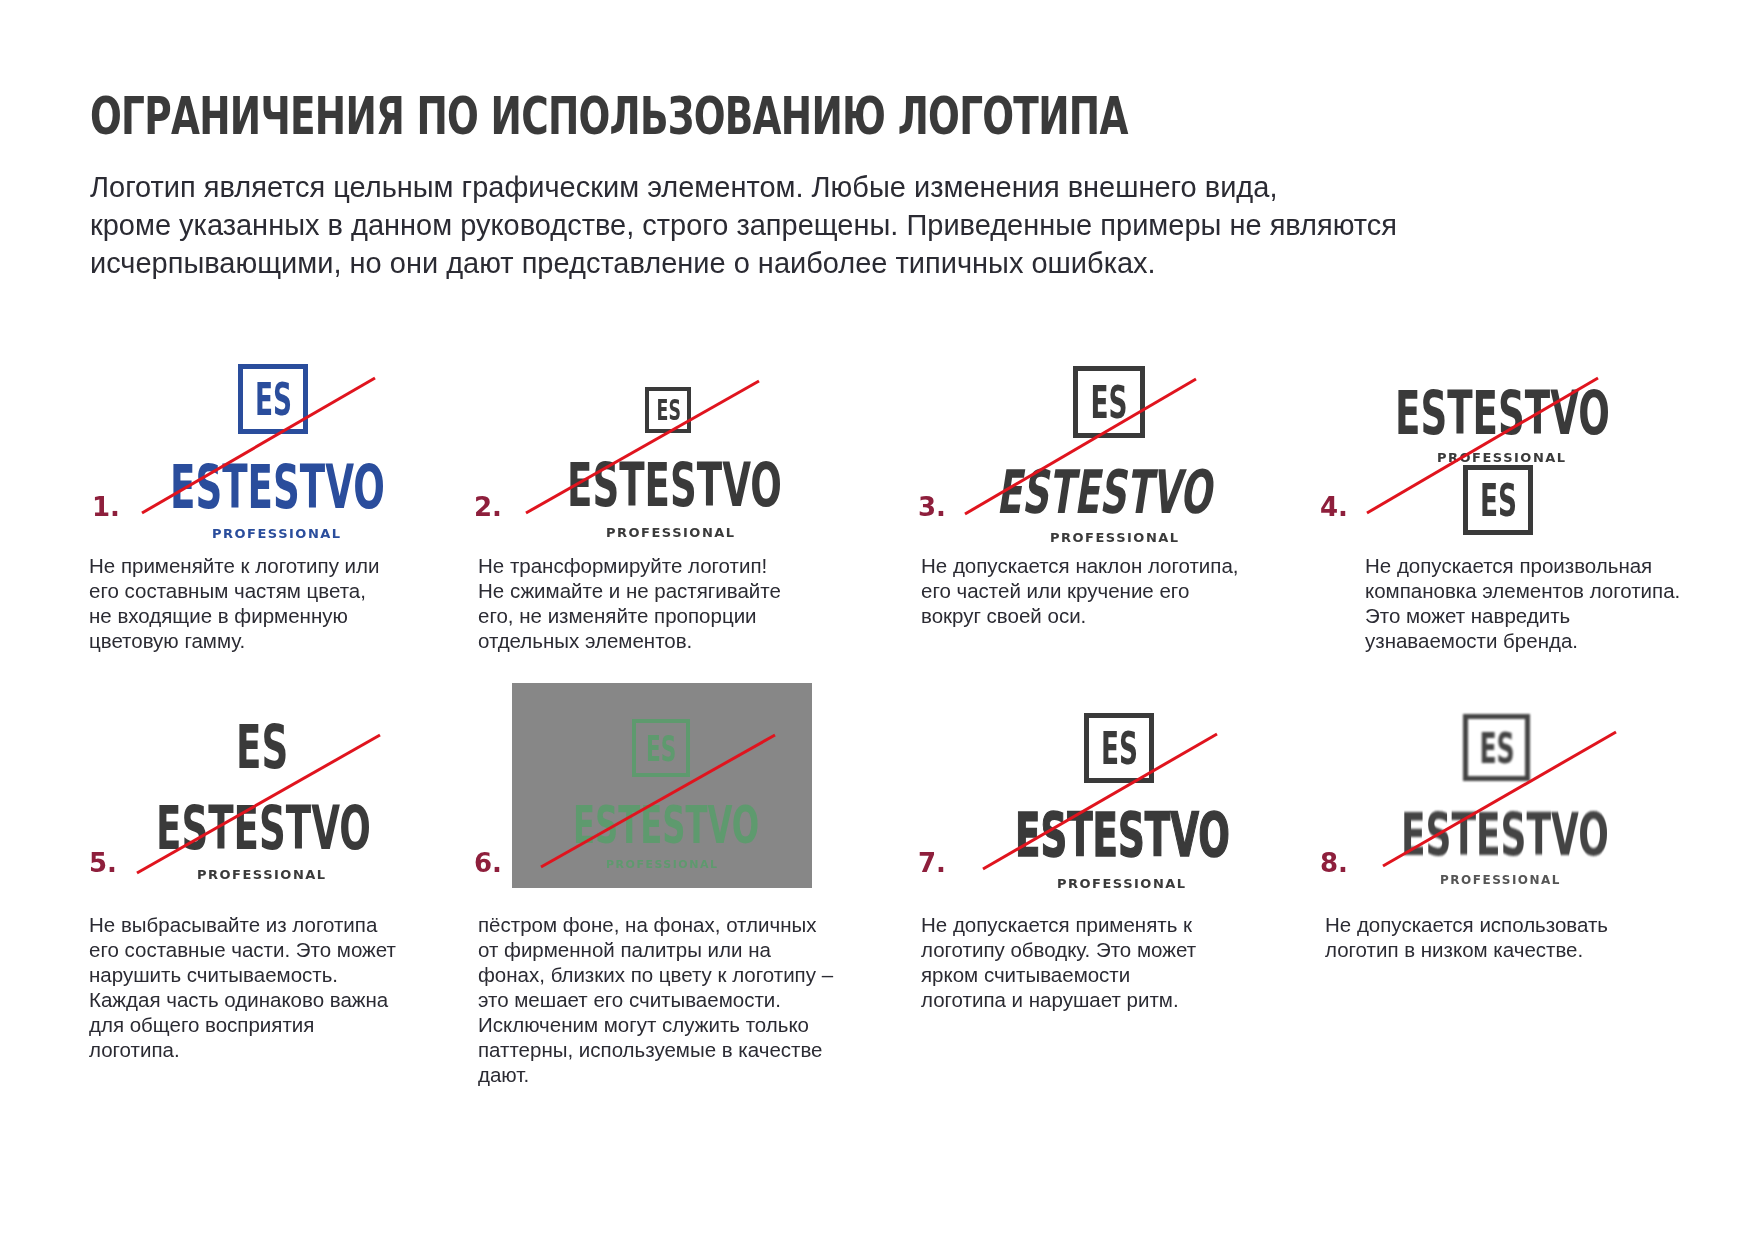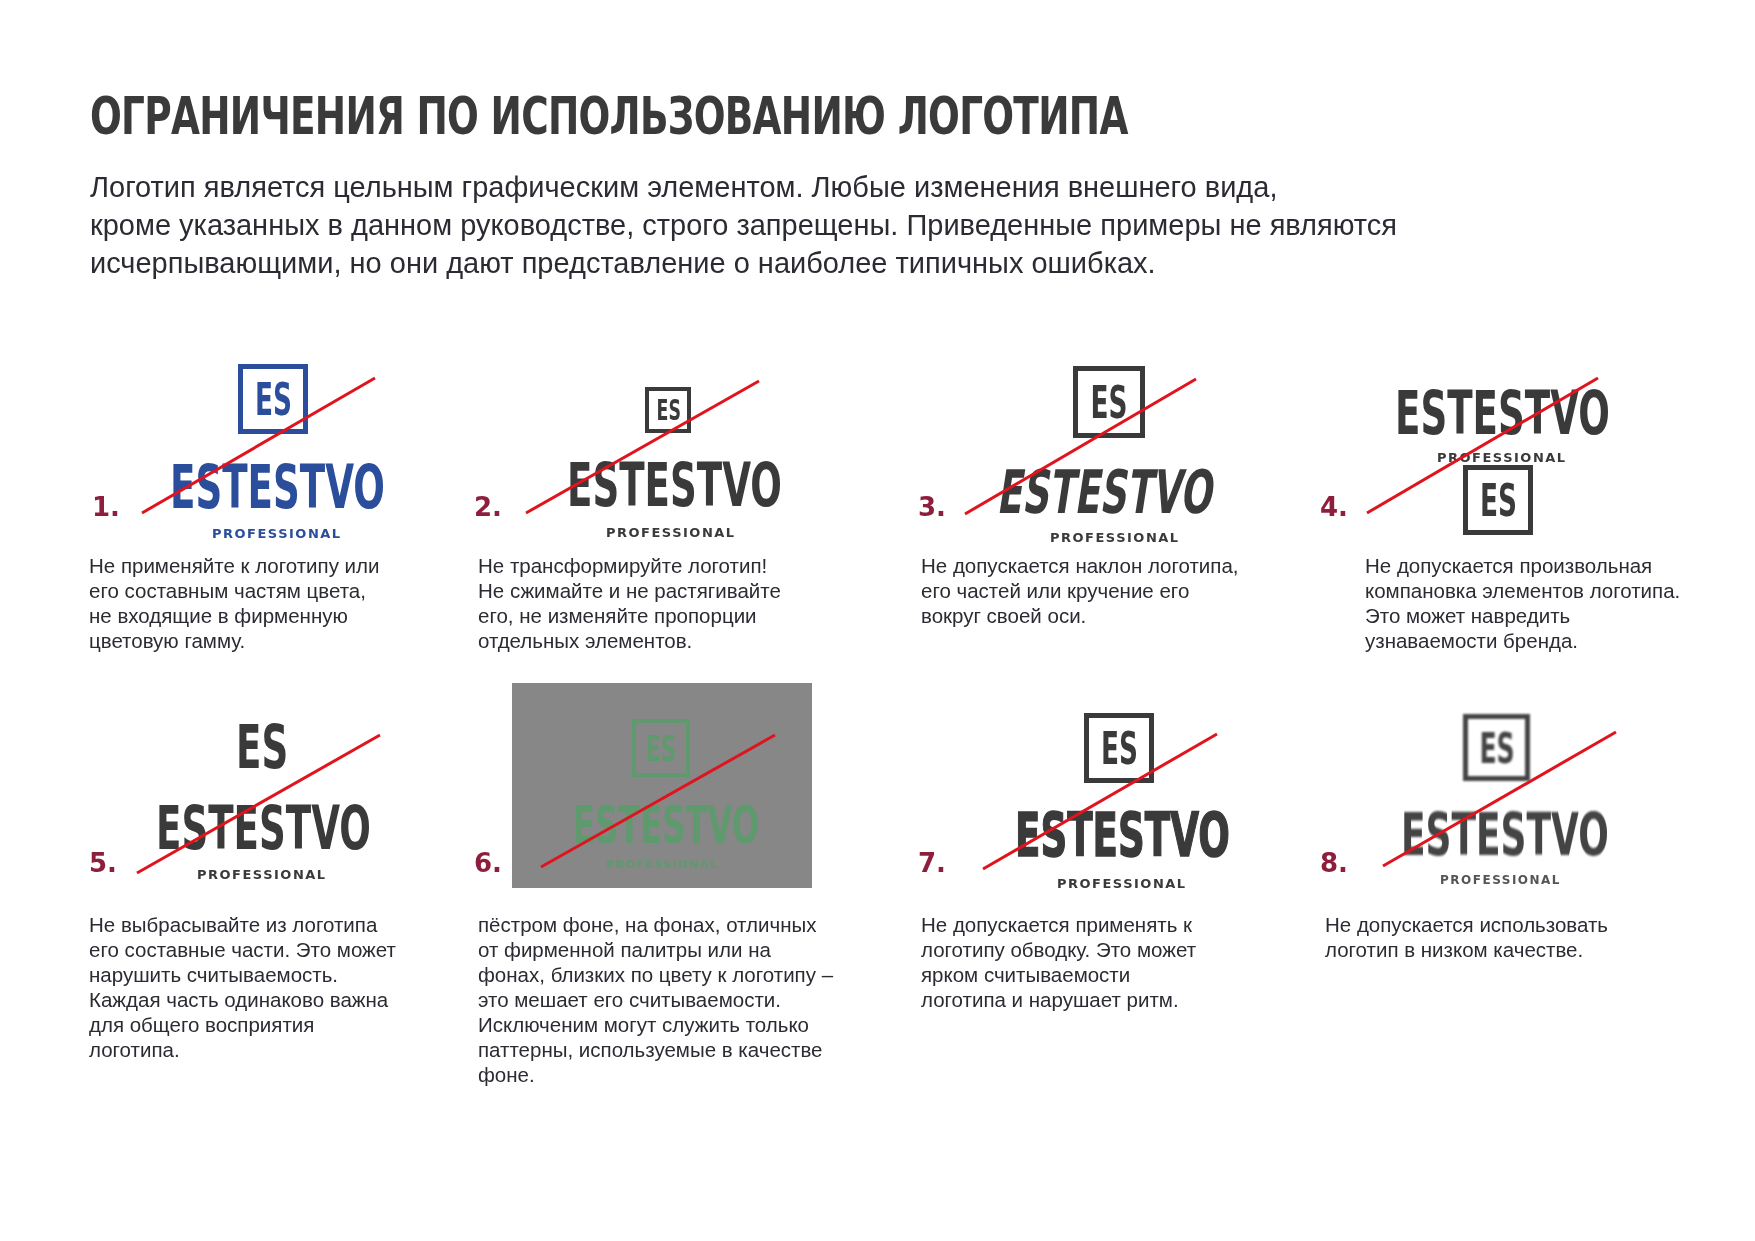--- a/index.html
+++ b/index.html
@@ -137,21 +137,21 @@
     <line x1="541" y1="867" x2="775" y2="735" stroke="#e0141e" stroke-width="3"></line>
   </svg>
   <div class="num" style="left:474px; top:848px;">6.</div>
   <div class="desc" style="left:478px; top:912px;">
     <span>пёстром фоне, на фонах, отличных</span>
     <span>от фирменной палитры или на</span>
     <span>фонах, близких по цвету к логотипу –</span>
     <span>это мешает его считываемости.</span>
     <span>Исключеним могут служить только</span>
     <span>паттерны, используемые в качестве</span>
-    <span>фоне.</span>
+    <span>дают.</span>
   </div>
 </div>
 
 <div>
   <div class="mono" style="left:1084px; top:713px; width:70px; height:70px; color:#3a3a3a;">
     <div class="mono-letters" style="font-size:44px;">ES</div>
   </div>
   <div class="word" style="left:1015px; top:800px; font-size:60px; color:#3a3a3a; transform:scaleX(0.62); -webkit-text-stroke:1.5px #3a3a3a;">ESTESTVO</div>
   <div class="sub" style="left:1057px; top:869px; font-size:13px; color:#3a3a3a;">PROFESSIONAL</div>
   <svg class="strike" width="1755" height="1241">

